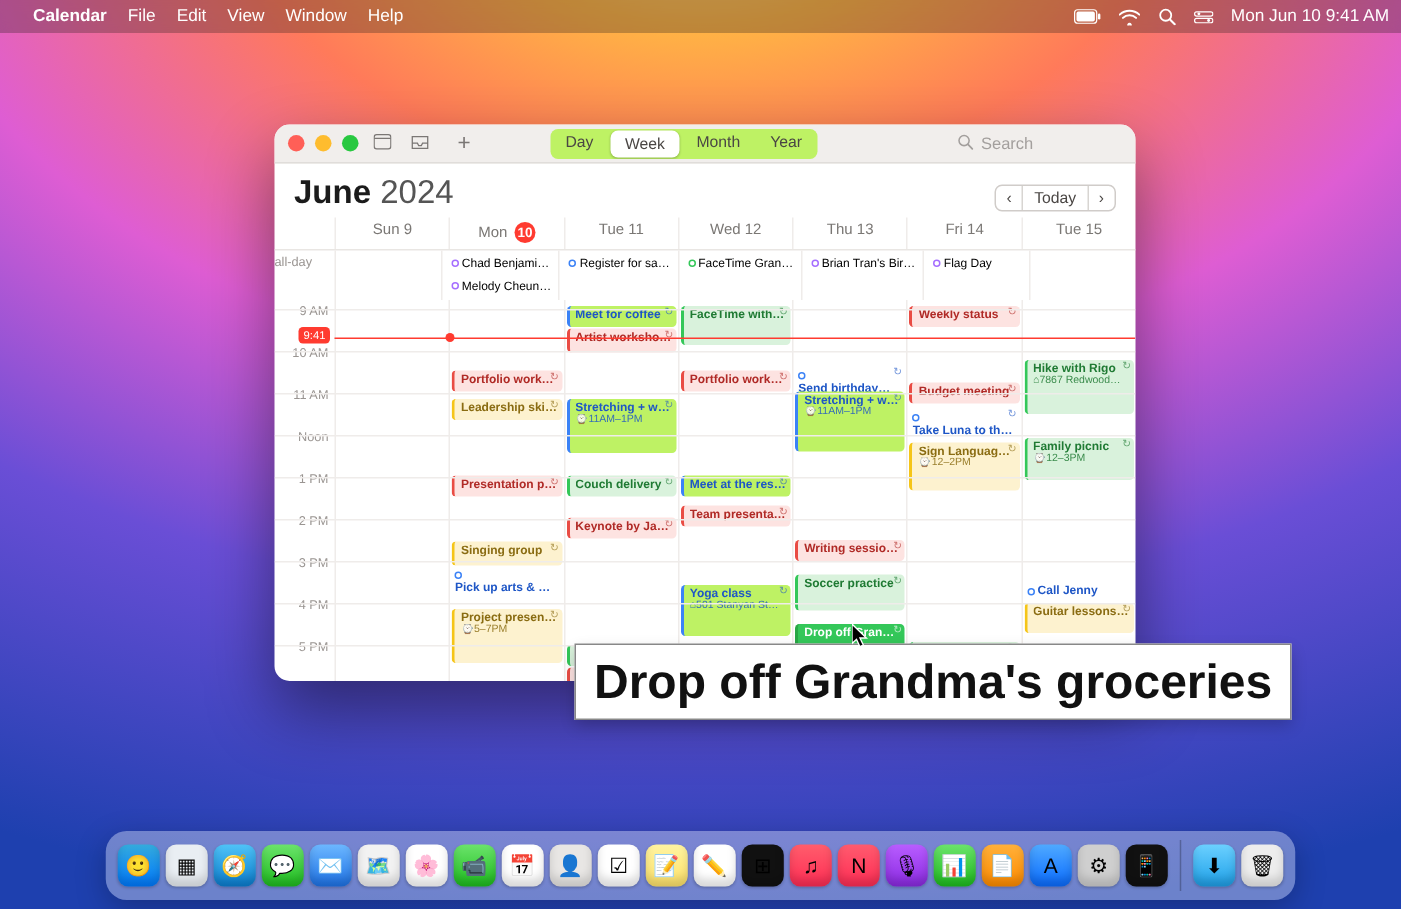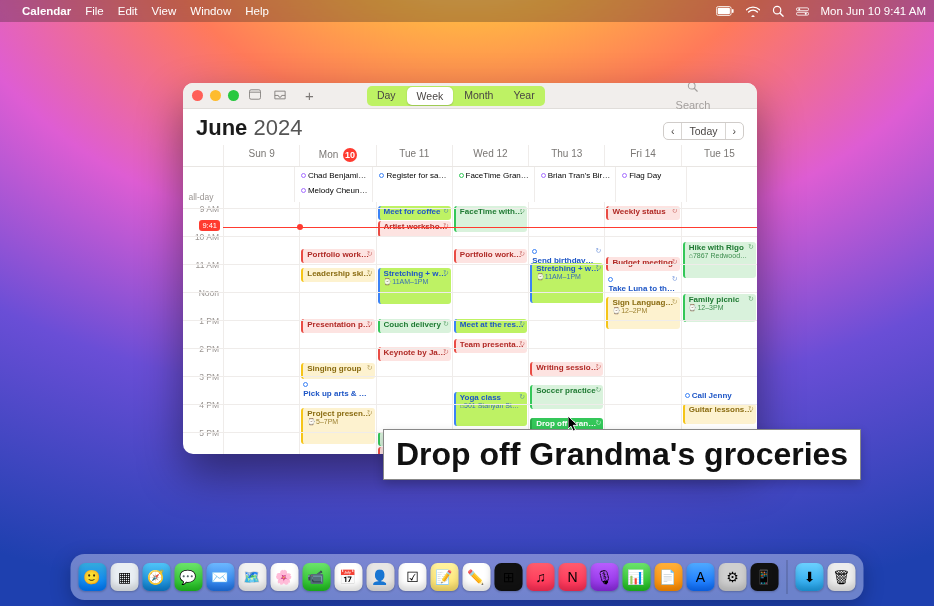--- a/index.html
+++ b/index.html
@@ -46,34 +46,34 @@
     height:26px; background:#f1eeec; display:flex; align-items:center; padding:0 9px 0 9px; gap:7px;
     border-bottom:1px solid #e0ddda;
   }
   .tb-left { display:flex; align-items:center; gap:7px; }
   .traffic { width:11px; height:11px; border-radius:50%; }
   .tf-close { background:#ff5f57; } .tf-min { background:#febc2e; } .tf-max { background:#28c840; }
   .tb-icon { color:#7b7775; font-size:12px; padding:0 3px; }
   .tb-center { margin:0 auto; display:flex; background:#bef264; border-radius:5px; overflow:hidden; font-size:10.5px; color:#4a4644;}
   .tb-seg { padding:3px 10px; }
   .tb-seg.active { background:#ffffff; box-shadow:0 0.5px 1.5px rgba(0,0,0,0.2); border-radius:5px; margin:1px;}
-  .tb-search { margin-left:auto; display:flex; align-items:center; color:#a39f9d; font-size:11px; gap:5px; width:110px;flex-direction:column;}
+  .tb-search { margin-left:auto; display:flex; align-items:center; color:#a39f9d; font-size:11px; gap:5px; width:110px;}
   .win-header { padding:6px 13px 4px 13px; display:flex; align-items:baseline; }
   .month-title { font-size:22px; font-weight:700; color:#1b1b1b; }
   .month-title .yr { font-weight:400; color:#555; }
   .nav-group { margin-left:auto; display:flex; align-items:center; gap:0; border:1px solid #d0ccc9; border-radius:5px; overflow:hidden; font-size:10.5px; color:#4a4644;}
   .nav-seg { padding:2px 7px; border-right:1px solid #d8d5d2;}
   .nav-seg:last-child { border-right:none;}
   
   .grid { flex:1; display:flex; flex-direction:column; }
   .dayrow { display:grid; grid-template-columns:40px repeat(7,1fr); border-bottom:1px solid #e9e6e3; }
   .daycell { text-align:center; color:#7a7774; font-size:10px; padding:3px 0 4px; border-left:1px solid #efecea;}
   .daycell.today .badge { background:#ff3b30; color:#fff; border-radius:50%; display:inline-flex; width:14px; height:14px; align-items:center; justify-content:center; font-weight:600; font-size:9px; margin-left:2px;}
   .adhdrow { display:grid; grid-template-columns:40px repeat(7,1fr); font-size:8.5px; }
-  .adhd-label { color:#9a9592; text-align:center; padding:2px 4px 0 0; font-size:8.5px;margin-top:23px;}
+  .adhd-label { color:#9a9592; text-align:left; padding:2px 4px 0 0; font-size:8.5px;}
   .adhd-cell { border-left:1px solid #efecea; padding:1px 1px 2px 1px; position:relative; }
   .chip, .event {
     font-size:8px; line-height:1.2; border-radius:3px; padding:1px 3px 1px 4px; margin:1px 0;
     overflow:hidden; text-overflow:ellipsis; white-space:nowrap; position:relative; border:0.5px solid transparent;
   }
   .dot { width:5px; height:5px; border-radius:50%; display:inline-block; border:1px solid; margin-right:2px; vertical-align:middle; }
   .cal-body { flex:1; position:relative; overflow:hidden; }
   .hours-col { position:absolute; left:0; top:0; width:40px; height:100%; }
   .hour-label { position:absolute; left:0; width:36px; text-align:right; color:#9a9592; font-size:8.5px; transform:translateY(-4px); }
   .now-pill { position:absolute; right:3px; background:#ff3b30; color:#fff; font-size:7.5px; padding:1px 3px; border-radius:3px;}

